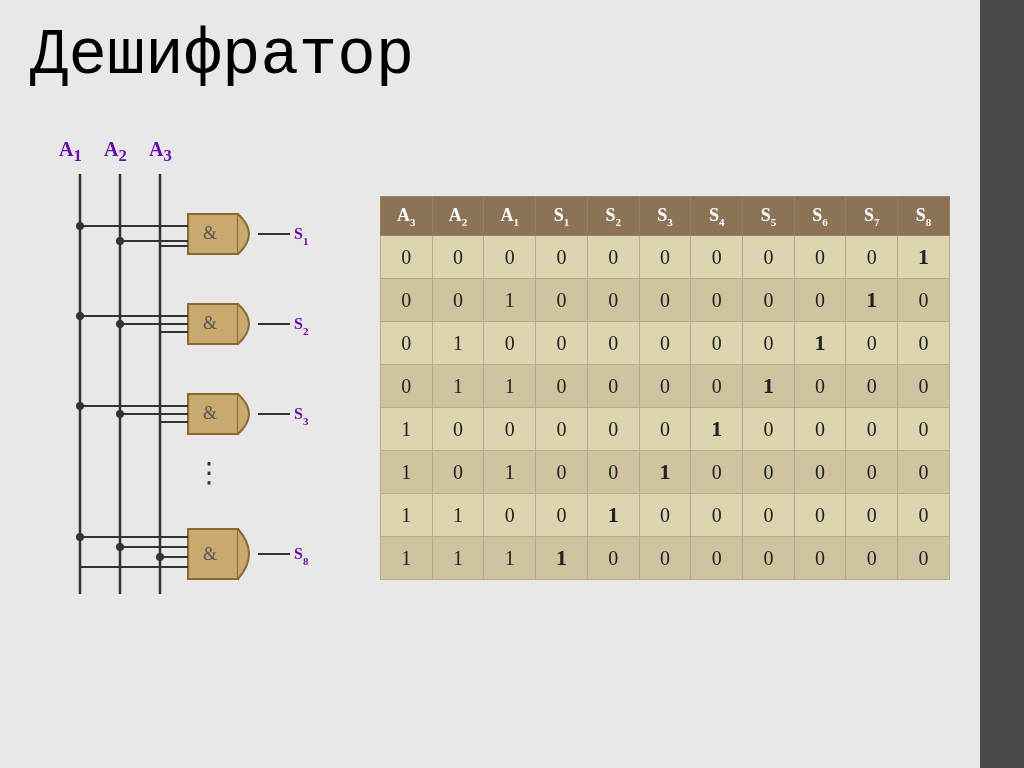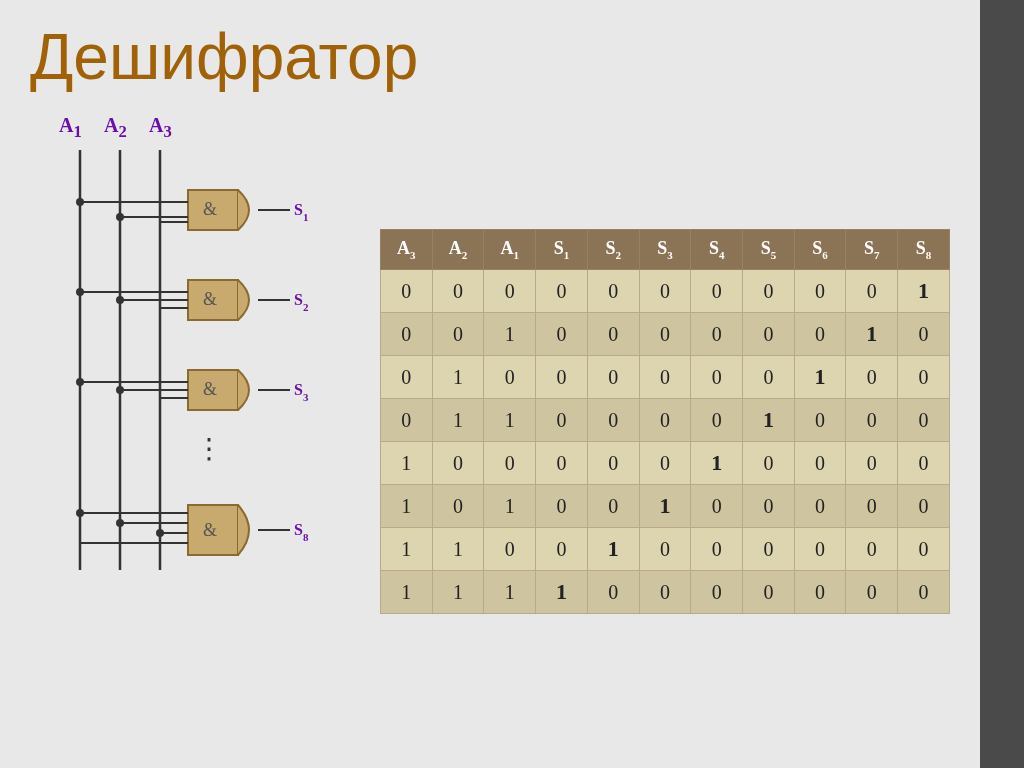--- a/index.html
+++ b/index.html
@@ -24,30 +24,31 @@
     }
 
     .right-shadow {
       width: 44px;
       background: #4a4a4a;
     }
 
     .title {
       font-size: 64px;
       font-weight: 400;
-      color: #a16207;
+      color: #000000;
       margin-bottom: 20px;
-      font-family: Liberation Sans, sans-serif;
+      font-family: Liberation Mono, monospace;
     }
 
     .content-row {
       display: flex;
       flex-direction: row;
       gap: 30px;
-      align-items: flex-end;
+      align-items: center;
+      margin-top: 26px;
     }
 
     
     .circuit-area {
       width: 320px;
       flex-shrink: 0;
     }
 
     .input-labels {
       display: flex;

